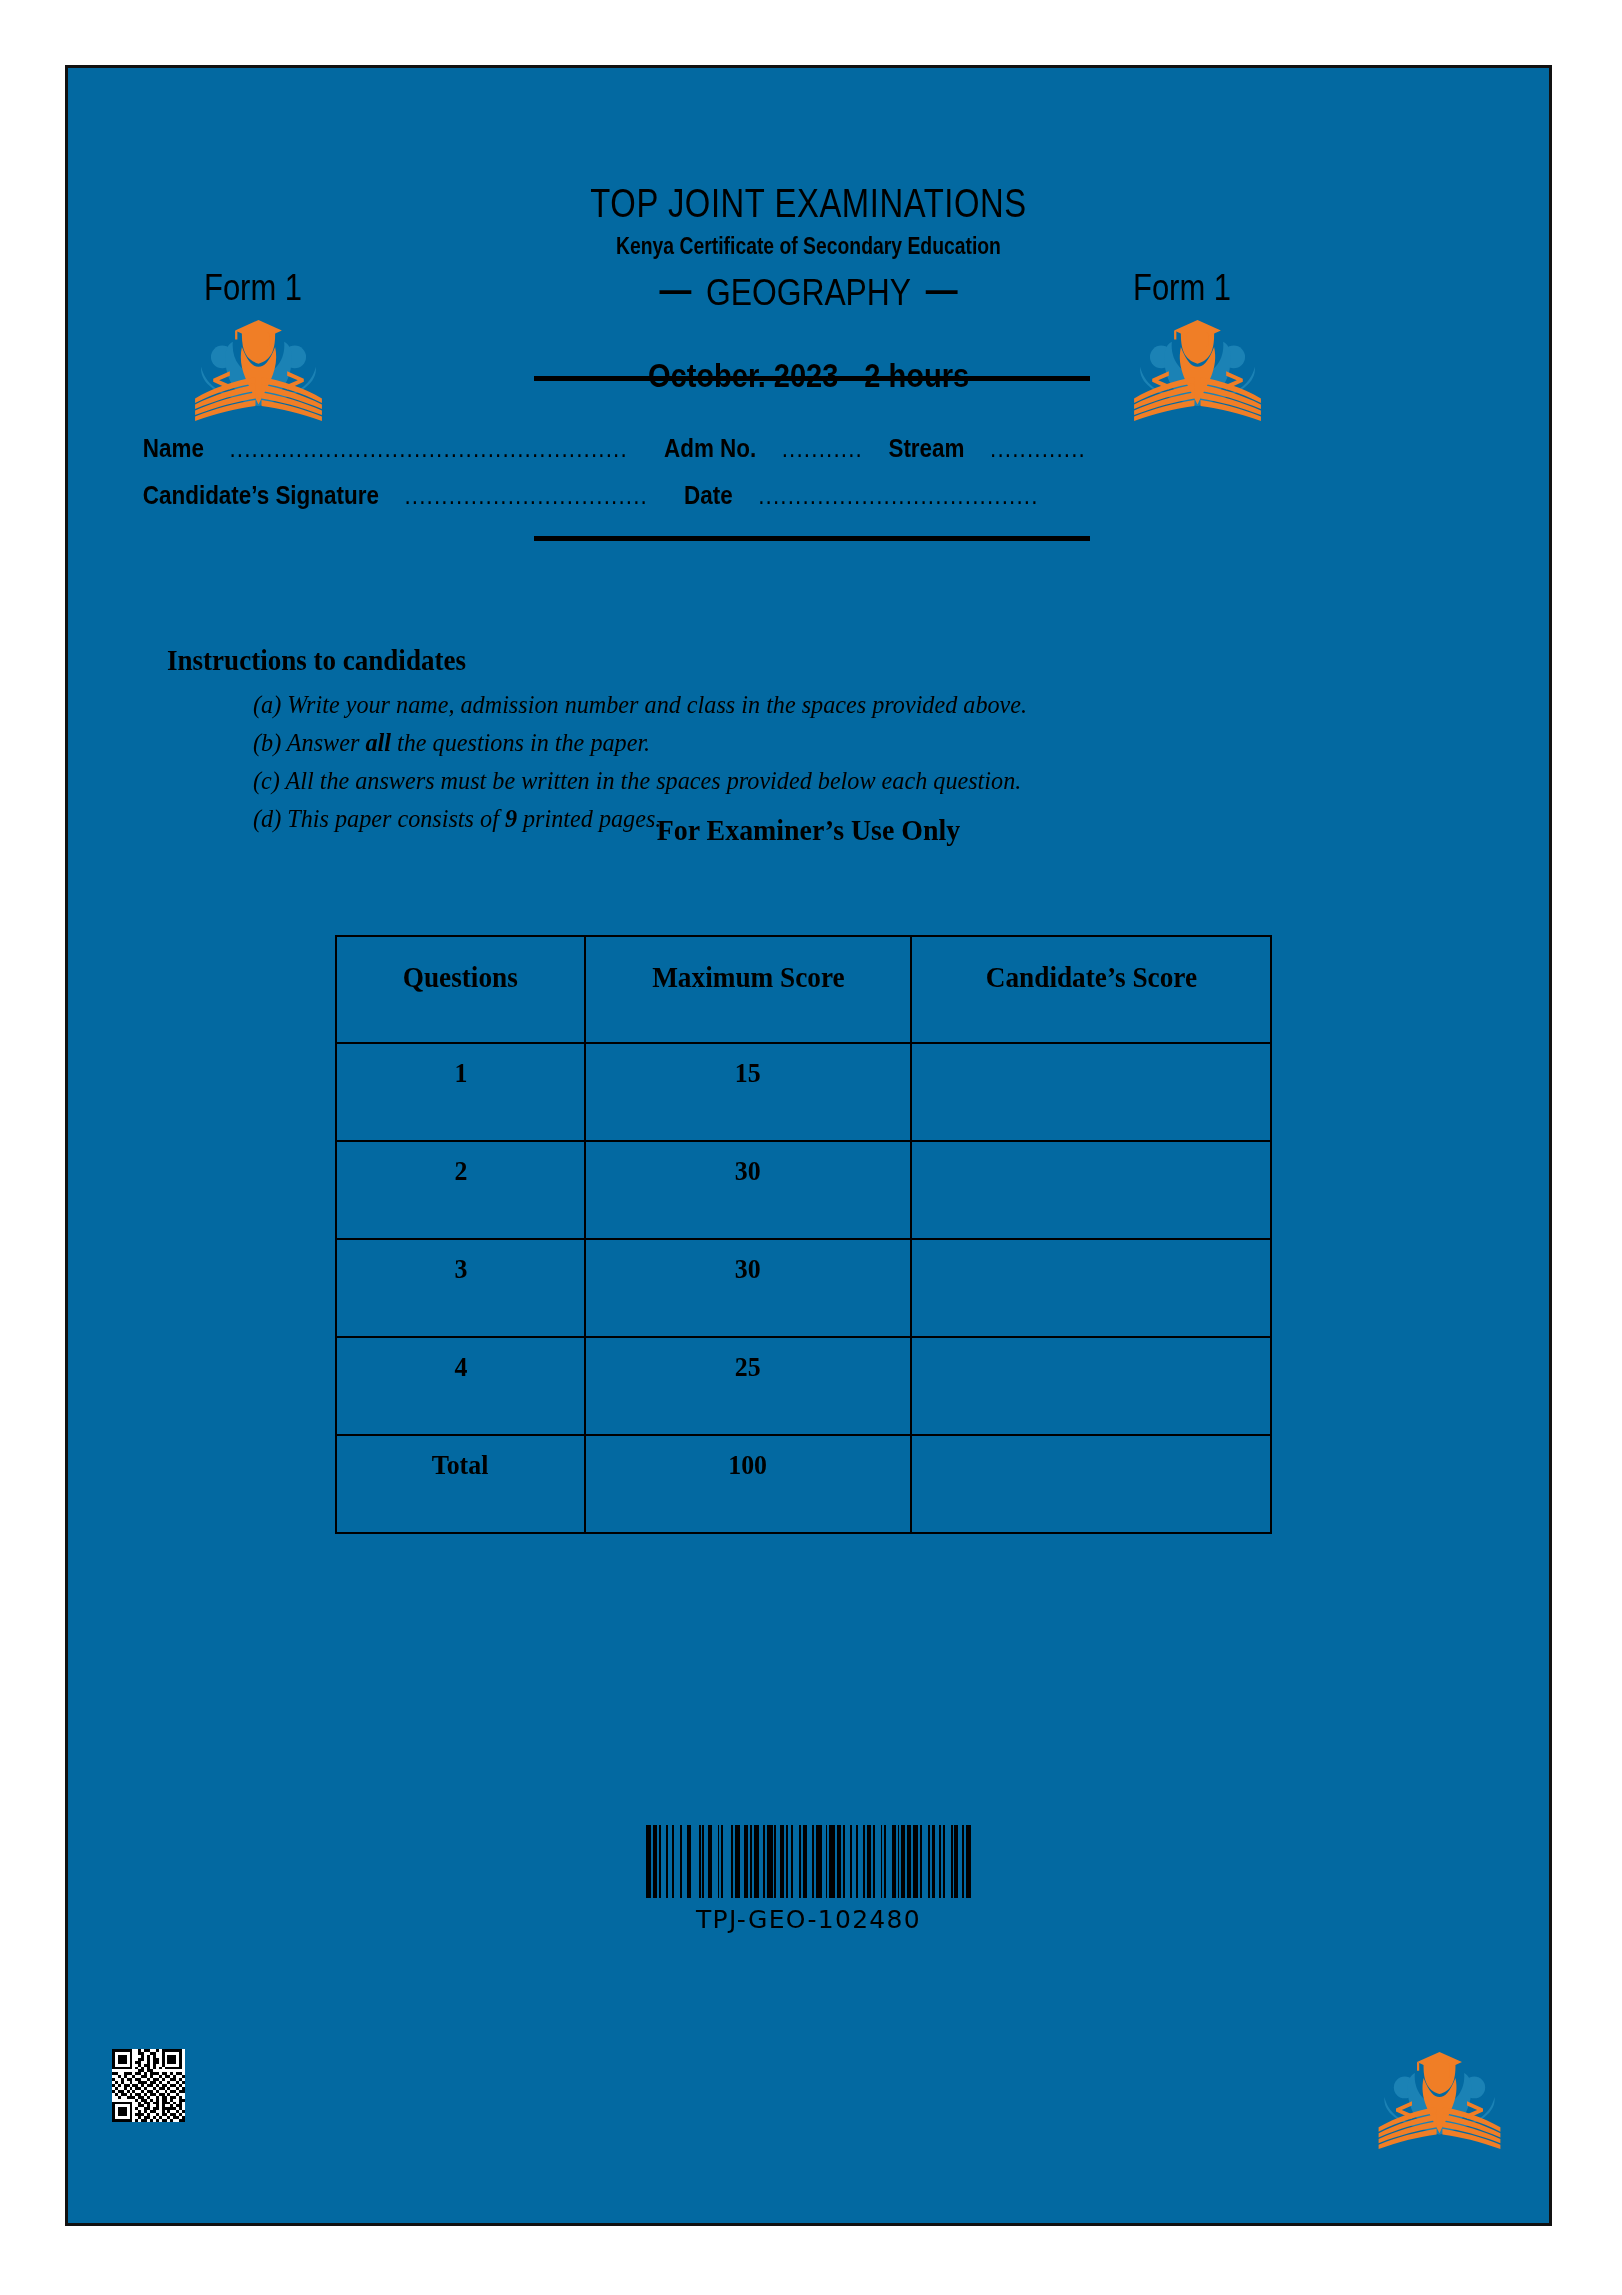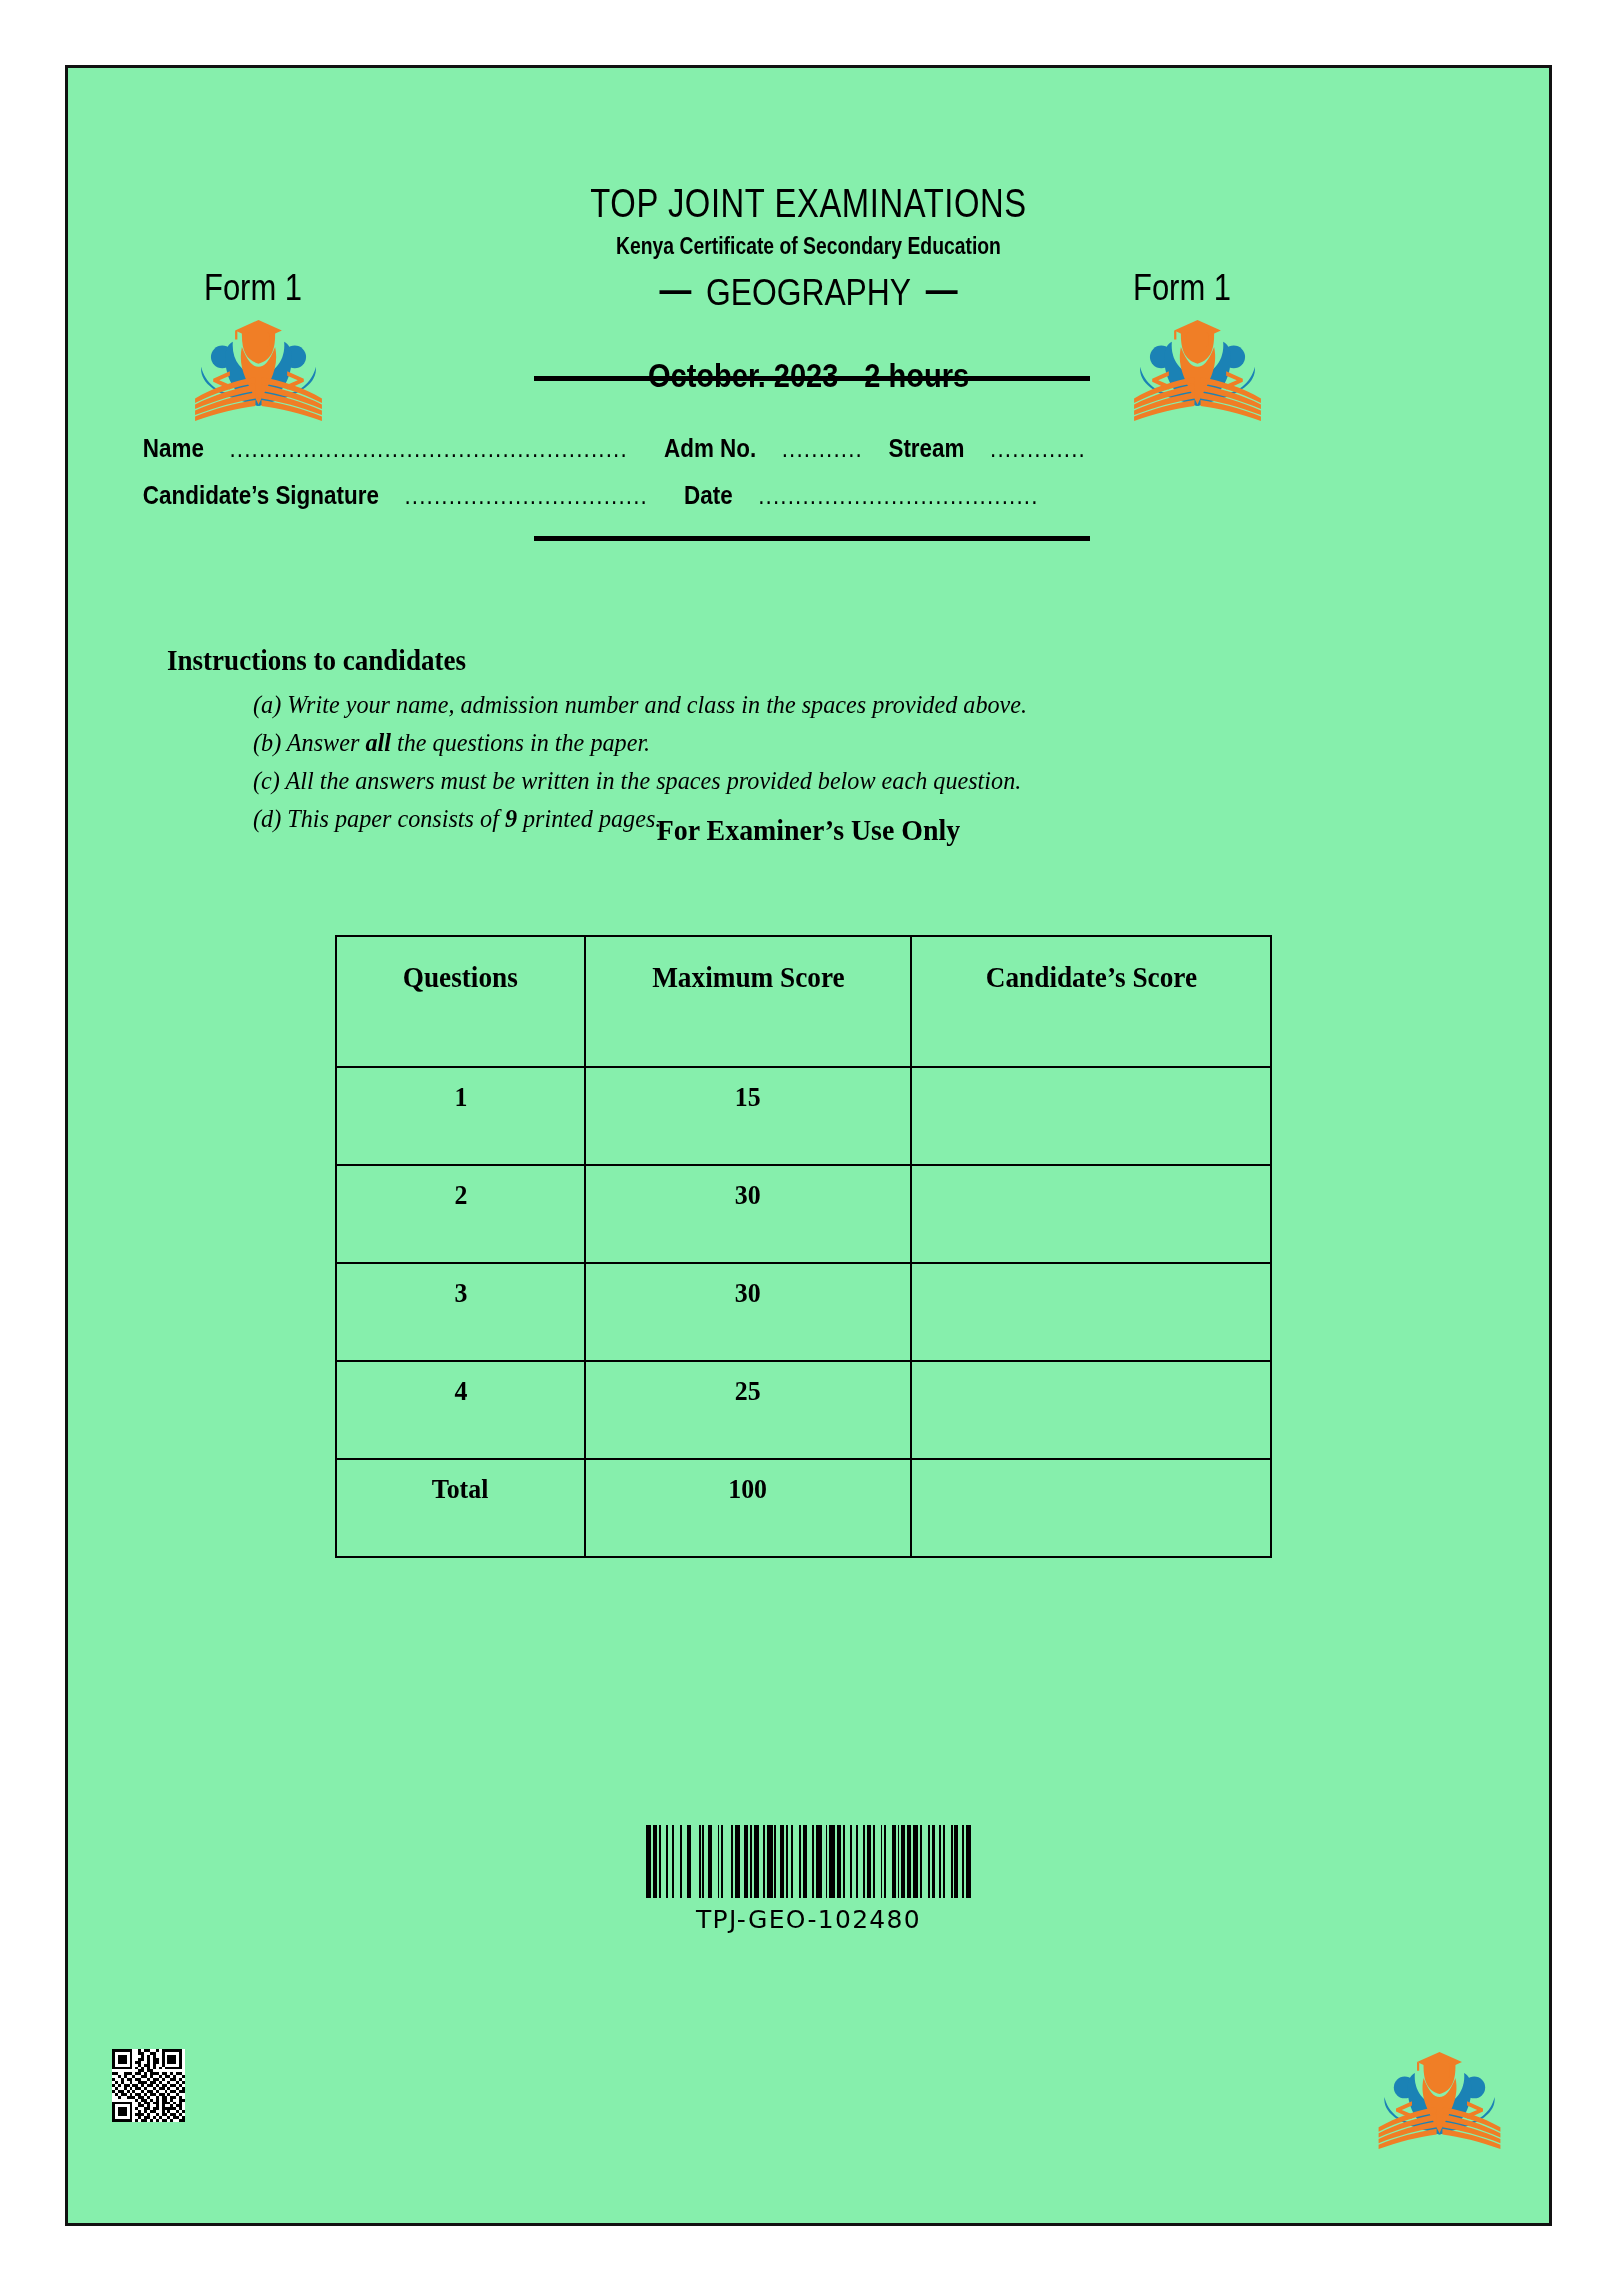--- a/index.html
+++ b/index.html
@@ -18,21 +18,21 @@
 
   
   .page-frame {
     position: absolute;
     left: 65px;
     top: 65px;
     width: 1487px;
     height: 2161px;
     border: 3.3px solid #111111;
     box-sizing: border-box;
-    background: #86efac;
+    background: #0369a1;
   }
 
   .inner {
     position: absolute;
     left: 0; top: 0;
     width: 100%;
     height: 100%;
   }
 
   
@@ -209,21 +209,21 @@
     font-family: "Liberation Serif", serif;
     font-weight: 700;
     font-size: 27.5px;
     text-align: center;
     vertical-align: top;
     padding-top: 13px;
     height: 98px;
     box-sizing: border-box;
   }
   .score-table th {
-    height: 131px;
+    height: 107px;
     font-size: 29px;
     padding-top: 23.6px;
     margin-top: 26px;
   }
   .col-q   { width: 249px; }
   .col-max { width: 326px; }
   .col-cand{ width: 360px; }
   .score-table .cell-inner {
     display: inline-block;
     transform: scaleX(0.94);

